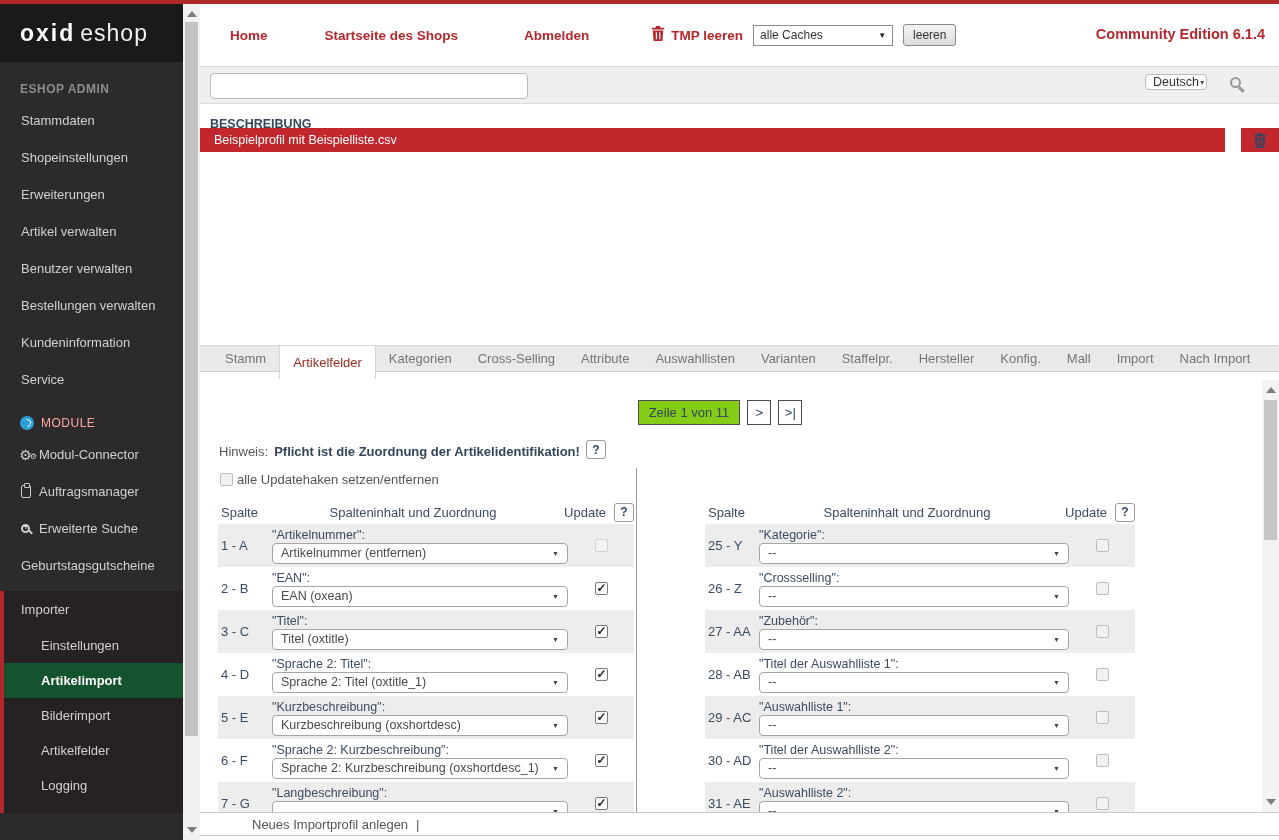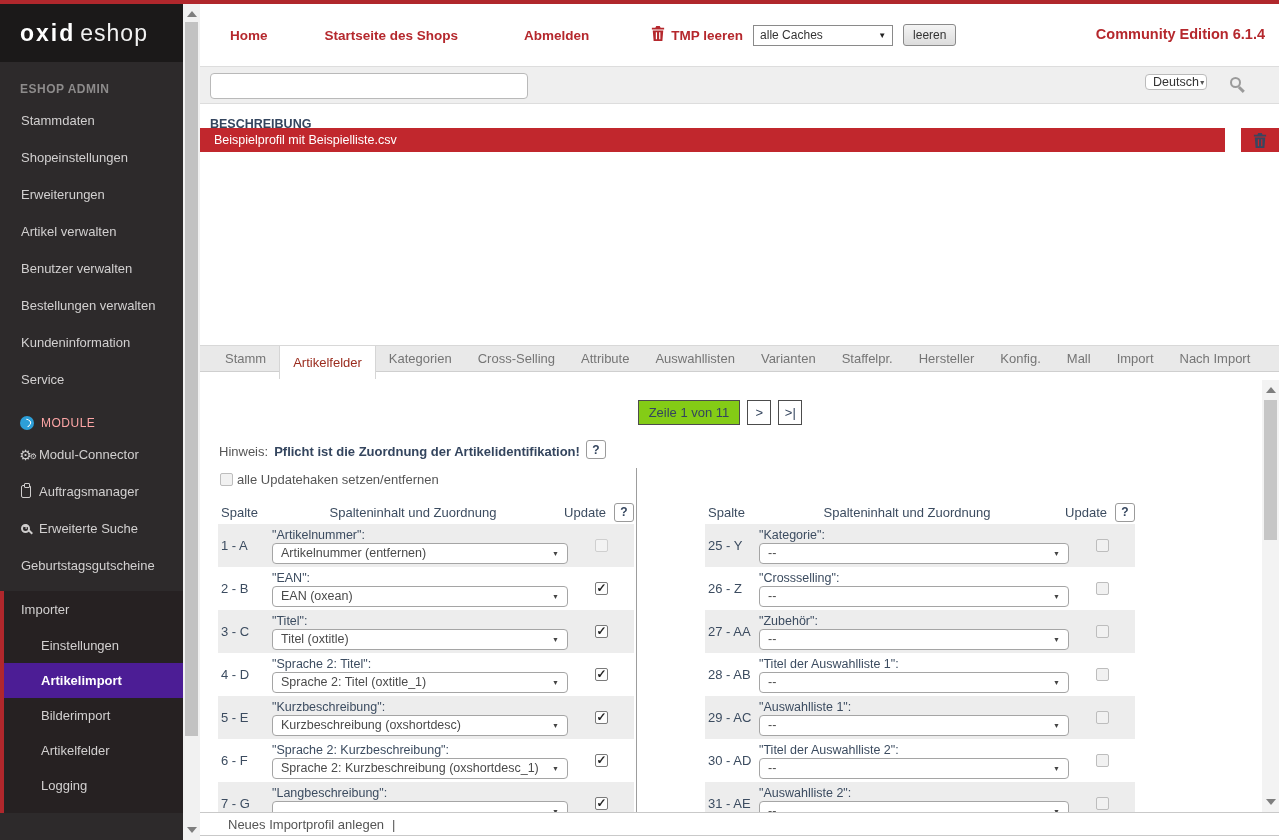--- a/index.html
+++ b/index.html
@@ -26,21 +26,21 @@
   .gears { position:relative; font-size:14px; line-height:12px; }
   .gears::after { content:"⚙"; position:absolute; font-size:8px; right:-4px; bottom:-2px; }
   .clipboard { width:10px; height:13px; border:1.5px solid #cfcdcd; border-radius:2px; position:relative; }
   .clipboard::before { content:""; position:absolute; top:-3px; left:2px; width:4px; height:3px; background:#2d2a2b; border:1.5px solid #cfcdcd; border-radius:1px; }
   .zoomin { width:9px; height:9px; border:2px solid #cfcdcd; border-radius:50%; position:relative; display:inline-block; }
   .zoomin::before { content:"+"; position:absolute; left:0.5px; top:-4px; font-size:9px; font-weight:bold; color:#cfcdcd; }
   .zoomin::after { content:""; position:absolute; width:5px; height:2px; background:#cfcdcd; right:-5px; bottom:-2px; transform:rotate(45deg); }
   .importer-block { border-left:4px solid #b0272c; background:#262122; margin-top:7px; padding-bottom:10px; }
   .importer-block .side-item { padding-left:17px; }
   .sub-item { color:#d2d0d0; font-size:13px; padding:10px 0 10px 37px; cursor:pointer; }
-  .sub-item.active { background:#4c1d95; color:#fff; font-weight:bold; }
+  .sub-item.active { background:#14532d; color:#fff; font-weight:bold; }
 
   
   .sb-scroll { position:absolute; left:183px; top:4px; width:17px; height:836px; background:#f1f1f1; z-index:9; }
   .sb-thumb { position:absolute; left:2px; top:18px; width:13px; height:714px; background:#c2c2c2; }
   .arrow-up { position:absolute; left:4px; top:7px; width:0; height:0; border-left:5px solid transparent; border-right:5px solid transparent; border-bottom:6px solid #7e7e7e; }
   .arrow-down { position:absolute; left:4px; bottom:7px; width:0; height:0; border-left:5px solid transparent; border-right:5px solid transparent; border-top:6px solid #7e7e7e; }
 
   
   .main { position:absolute; left:200px; top:4px; width:1079px; height:836px; background:#fff; }
 
@@ -106,21 +106,21 @@
   .mrow-field { flex:1; display:flex; flex-direction:column; gap:1px; }
   .mrow-label { font-size:12.5px; color:#3c4c60; }
   .select { height:21px; border:1px solid #a5a5a5; border-radius:4px; background:#fff; display:flex; align-items:center; justify-content:space-between; padding:0 8px; font-size:12.5px; color:#4a4a4a; cursor:pointer; width:100%; }
   .select .arr { font-size:7px; color:#444; }
   .mrow-check { width:66px; display:flex; justify-content:center; }
   .cb { width:13px; height:13px; border:1px solid #bdbdbd; border-radius:2px; background:#f1f1f1; position:relative; cursor:pointer; display:inline-block; }
   .cb.checked { background:#fdfdfd; border-color:#7a7a7a; }
   .cb.checked::after { content:"✓"; position:absolute; left:1px; top:-2px; font-size:12px; font-weight:bold; color:#222; }
   .cb.disabled { background:#f3f3f3; border-color:#cfcfcf; cursor:default; }
 
-  .footer { position:absolute; left:0; top:808px; width:1079px; height:24px; background:#fff; border-top:1px solid #c9c9c9; border-bottom:1px solid #c9c9c9; display:flex; align-items:center; }
+  .footer { position:absolute; left:0; top:808px; width:1079px; height:24px; background:#fff; border-top:1px solid #c9c9c9; border-bottom:1px solid #c9c9c9; display:flex; align-items:center;padding-left:24px; }
   .footer .link { margin-left:28px; font-size:13px; color:#555; cursor:pointer; }
   .footer .sep { margin-left:8px; color:#555; font-size:13px; }
 
   svg.trash { width:14px; height:15px; }
 </style>
 </head>
 <body>
 
 <div class="stage">
   <div class="top-line"></div>

